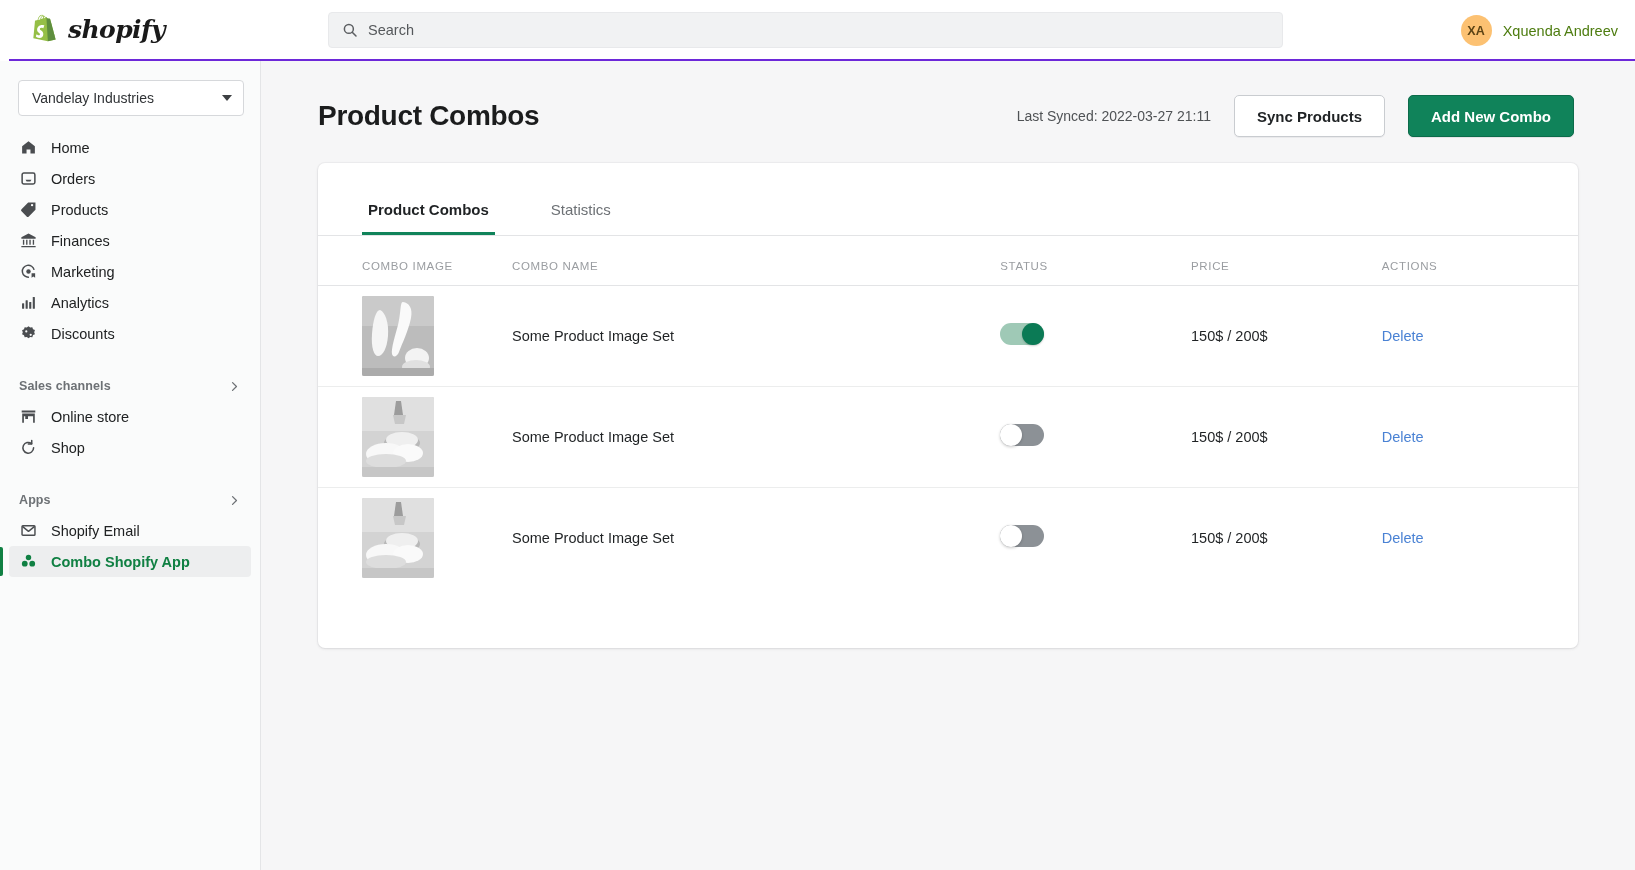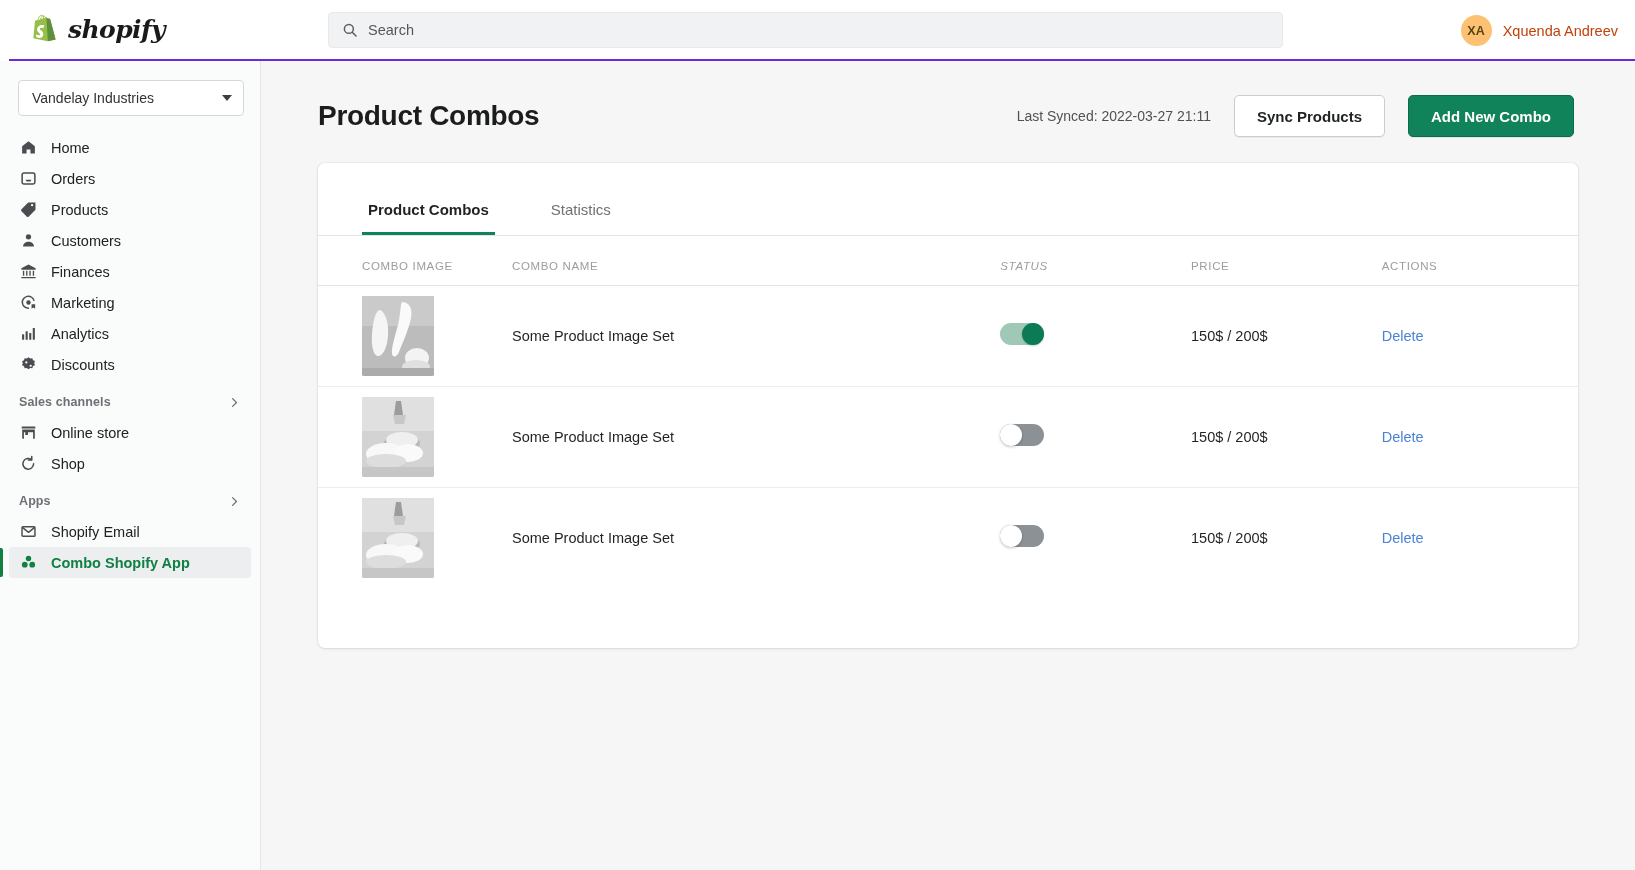--- a/index.html
+++ b/index.html
@@ -56,21 +56,21 @@
     position: absolute; right: 26px; top: 0; height: 61px;
     display: flex; align-items: center; gap: 11px;
   }
   .avatar {
     width: 31px; height: 31px; border-radius: 50%;
     background: #fcc172;
     display: flex; align-items: center; justify-content: center;
     font-size: 12.5px; font-weight: 700; color: #5d4415;
     letter-spacing: .3px;
   }
-  .user-name { font-size: 14.5px; color: #c2410c; }
+  .user-name { font-size: 14.5px; color: #4d7c0f; }
 
   
   .sidebar {
     position: absolute; top: 61px; left: 0;
     width: 261px; height: 809px;
     background: #fafbfb;
     border-right: 1px solid #e4e5e7;
     padding-top: 19px;
   }
   .store-switcher {
@@ -104,21 +104,21 @@
   .nav-item.active .ico { color: #108043; }
   .nav-item.active::before {
     content:""; position:absolute; left:-9px; top:1px;
     width: 3px; height: 29px; background: #108043; border-radius: 0 2px 2px 0;
   }
 
   .nav-section {
     display:flex; align-items:center;
     padding: 0 10px;
     height: 30px;
-    margin-top: 7px;
+    margin-top: 22px;
   }
   .nav-section .t { flex: 1; font-size: 12.5px; color: #6d7175; font-weight: 600; letter-spacing:.1px;}
   .chevron-r { width: 13px; height: 13px; color: #6d7175; }
 
   
   .main {
     position: absolute; top: 61px; left: 261px;
     width: 1374px; height: 809px;
     background: #f6f6f7;
     overflow: hidden;
@@ -180,21 +180,21 @@
   }
   table.combos td {
     border-bottom: 1px solid #eceded;
     vertical-align: middle;
     padding: 0;
     height: 101px;
   }
   table.combos tr:last-child td { border-bottom: none; }
   .c-img   { width: 178px; padding-left: 44px !important; }
   .c-name  { width: 448px; }
-  .c-stat  { width: 175px; font-style: italic; }
+  .c-stat  { width: 175px; }
   .c-price { width: 175px; }
   .c-act   { width: 180px; }
 
   .thumb {
     width: 72px; height: 80px; border-radius: 2px;
     background: #c9c9c4; overflow: hidden; position: relative;
     filter: grayscale(1) contrast(1.05);
   }
   .thumb svg { display:block; width: 72px; height: 80px; }
 
@@ -278,29 +278,20 @@
 
       <div class="nav-item">
         <span class="ico">
           <svg viewBox="0 0 20 20" fill="currentColor" width="17" height="17">
               <path d="M9.6 1.8 1.8 9.6a1.8 1.8 0 0 0 0 2.6l6 6a1.8 1.8 0 0 0 2.6 0l7.8-7.8V1.8zm4.6 4.4a1.4 1.4 0 1 1 0-2.8 1.4 1.4 0 0 1 0 2.8z"></path>
             </svg>
         </span>
         <span class="lbl">Products</span>
       </div>
 
-      <div class="nav-item">
-        <span class="ico">
-          <svg viewBox="0 0 20 20" fill="currentColor" width="17" height="17">
-              <circle cx="10" cy="5.6" r="3.1"></circle>
-              <path d="M3.6 17c0-3.6 2.9-5.6 6.4-5.6s6.4 2 6.4 5.6z"></path>
-            </svg>
-        </span>
-        <span class="lbl">Customers</span>
-      </div>
 
       <div class="nav-item">
         <span class="ico">
           <svg viewBox="0 0 20 20" fill="currentColor" width="17" height="17">
               <path d="M10 1.8 1.6 6.2v1.6h16.8V6.2zM3.4 9v6H5V9zm3.8 0v6h1.6V9zm3.8 0v6h1.6V9zM15 9v6h1.6V9zM1.6 16.4V18h16.8v-1.6z"></path>
             </svg>
         </span>
         <span class="lbl">Finances</span>
       </div>
 

